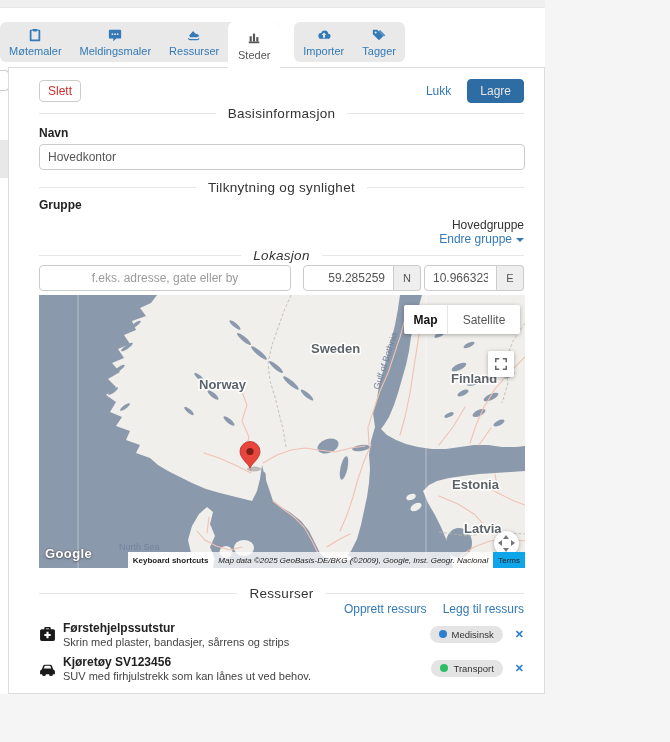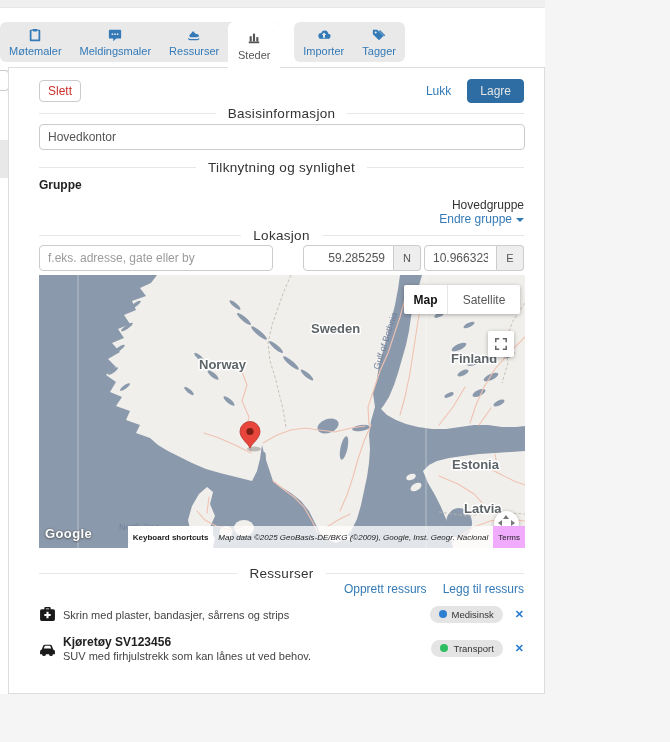--- a/index.html
+++ b/index.html
@@ -48,39 +48,39 @@
   .toolbar-right { margin-left:auto; display:flex; align-items:center; gap:16px; }
   .link { color:#337ab7; font-size:12px; text-decoration:none; cursor:pointer; }
   .btn-save {
     background:#2e6da4; border:1px solid #2e6da4; border-radius:4px; color:#e5e5e5;
     font-size:12px; padding:4px 12px; cursor:pointer; font-family:inherit;
   }
 
   .sec { display:flex; align-items:center; gap:12px; height:14px; }
   .sec .line { flex:1; height:1px; background:#e7e7e7; }
   .sec .sec-title { font-size:13.5px; color:#333; letter-spacing:.3px; white-space:nowrap; }
-  .sec1 { margin-top:4px; } .sec2 { margin-top:10px; } .sec3 { margin-top:16px; } .sec4 { margin-top:18px; }
+  .sec1 { margin-top:4px; } .sec2 { margin-top:10px; } .sec3 { margin-top:16px;font-style:italic; } .sec4 { margin-top:18px; }
 
   .field-label { font-size:12px; font-weight:bold; color:#222; margin-top:6px; height:14px; }
   .field-label.g { margin-top:4px; }
   input[type=text] {
     font-family:inherit; font-size:12px; color:#555; height:26px;
     border:1px solid #ccc; border-radius:4px; padding:0 8px; outline:none; background:#fff;
   }
   input::placeholder { color:#9b9b9b; }
   .name-input { width:486px; margin-top:4px; display:block; }
 
   .group-row { display:flex; align-items:flex-end; margin-top:6px; height:14px;flex-direction:column; }
   .group-value { font-size:12px; color:#333; padding-left:10px; }
   .change-group { margin-left:auto; font-size:12px; }
   .caret { display:inline-block; width:0; height:0; border-left:4px solid transparent;
     border-right:4px solid transparent; border-top:4px solid #337ab7; margin-left:4px; vertical-align:middle; }
 
   .loc-row { display:flex; align-items:center; margin-top:3px; }
-  .addr-input { width:234px; }
+  .addr-input { width:252px;text-align:center; }
   .igroup { display:flex; }
   .igroup.lat { margin-left:auto; }
   .igroup.lng { margin-left:3px; }
   .igroup input { border-radius:4px 0 0 4px; text-align:right; }
   .lat input { width:91px; } .lng input { width:73px; }
   .addon {
     width:27px; height:26px; background:#eee; border:1px solid #ccc; border-left:none;
     border-radius:0 4px 4px 0; display:flex; align-items:center; justify-content:center;
     font-size:11px; color:#555;
   }
@@ -97,24 +97,24 @@
     box-shadow:0 1px 4px rgba(0,0,0,.3); display:flex; align-items:center; justify-content:center; cursor:pointer; }
   .pan { position:absolute; bottom:12px; right:6px; width:25px; height:25px; background:#fff; border-radius:50%;
     box-shadow:0 1px 4px rgba(0,0,0,.3); cursor:pointer; }
   .pan i { position:absolute; width:0; height:0; }
   .pan .n { top:4px; left:9px; border-left:3.5px solid transparent; border-right:3.5px solid transparent; border-bottom:4px solid #777; }
   .pan .s { bottom:4px; left:9px; border-left:3.5px solid transparent; border-right:3.5px solid transparent; border-top:4px solid #777; }
   .pan .w { left:4px; top:9px; border-top:3.5px solid transparent; border-bottom:3.5px solid transparent; border-right:4px solid #777; }
   .pan .e { right:4px; top:9px; border-top:3.5px solid transparent; border-bottom:3.5px solid transparent; border-left:4px solid #777; }
   .glogo { position:absolute; left:6px; bottom:7px; color:#fff; font-size:13px; font-weight:bold; letter-spacing:.4px;
     text-shadow:0 0 2px rgba(70,70,70,.8), 0 1px 2px rgba(0,0,0,.35); }
-  .attrib { position:absolute; right:0; bottom:0; display:flex; align-items:stretch; height:22px; font-size:8px; color:#222; }
+  .attrib { position:absolute; right:0; bottom:0; display:flex; align-items:stretch; height:16px; font-size:8px; color:#222; }
   .kbd-chip { background:#fff; padding:0 5px; display:flex; align-items:center; font-weight:bold; cursor:pointer; }
   .attr-text { background:rgba(255,255,255,.75); padding:0 5px; display:flex; align-items:center;font-style:italic; }
-  .terms { background:#f0abfc; padding:0 5px; display:flex; align-items:center; cursor:pointer; color:#222; }
+  .terms { background:#0ea5e9; padding:0 5px; display:flex; align-items:center; cursor:pointer; color:#222; }
 
   
   .res-links { display:flex; justify-content:flex-end; gap:16px; margin-top:2px; height:14px; font-size:11.5px; }
   .res-item { display:flex; align-items:center; margin-top:2px; min-height:32px; }
   .res-icon { width:24px; display:flex; align-items:center; justify-content:flex-start; }
   .res-icon svg { width:17px; height:17px; fill:#1a1a1a; }
   .res-text .res-title { font-size:12px; font-weight:bold; color:#222; }
   .res-text .res-desc { font-size:11px; color:#444; margin-top:1px; }
   .res-right { margin-left:auto; display:flex; align-items:center; gap:12px; }
   .tag-pill { display:inline-flex; align-items:center; gap:5px; background:#e4e4e4; border-radius:10px;
@@ -204,20 +204,21 @@
         <button class="btn-save">Lagre</button>
       </div>
     </div>
 
     <div class="sec sec1">
       <div class="line"></div>
       <div class="sec-title">Basisinformasjon</div>
       <div class="line"></div>
     </div>
 
+    <div class="field-label">Navn</div>
     <input type="text" class="name-input" value="Hovedkontor" style="">
 
     <div class="sec sec2">
       <div class="line"></div>
       <div class="sec-title">Tilknytning og synlighet</div>
       <div class="line"></div>
     </div>
 
     <div class="field-label g">Gruppe</div>
     <div class="group-row">
@@ -374,20 +375,21 @@
     </div>
 
     <div class="res-item">
       <div class="res-icon">
         <svg viewBox="0 0 16 16">
             <path d="M5 3V2a1 1 0 0 1 1-1h4a1 1 0 0 1 1 1v1h2.5A1.5 1.5 0 0 1 15 4.5v8a1.5 1.5 0 0 1-1.5 1.5h-11A1.5 1.5 0 0 1 1 12.5v-8A1.5 1.5 0 0 1 2.5 3H5zm1.5-.7V3h3v-.7h-3z"></path>
             <path fill="#fff" d="M7 5.5h2v2h2v2H9v2H7v-2H5v-2h2z"></path>
           </svg>
       </div>
       <div class="res-text">
+        <div class="res-title">Førstehjelpssutstur</div>
         <div class="res-desc">Skrin med plaster, bandasjer, sårrens og strips</div>
       </div>
       <div class="res-right">
         <span class="tag-pill">
           <span class="tag-dot" style="background: rgb(46, 126, 209);"></span>
           <span>Medisinsk</span>
         </span>
         <span class="res-close">✕</span>
       </div>
     </div>

